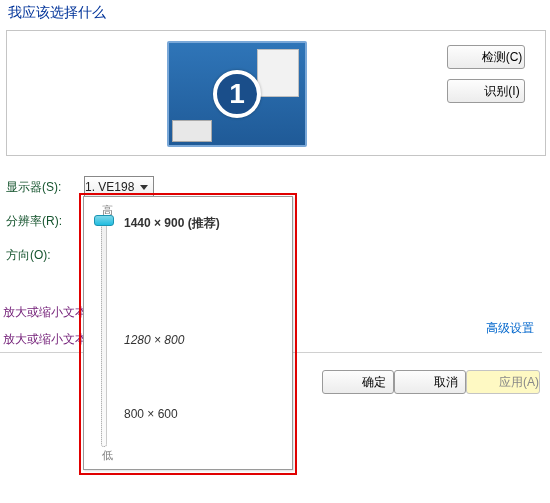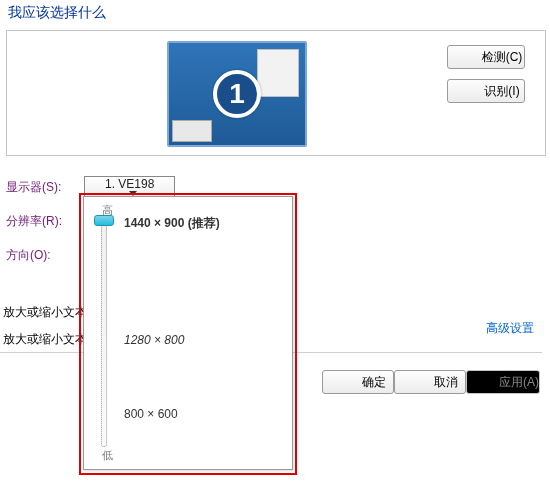--- a/index.html
+++ b/index.html
@@ -6,32 +6,32 @@
   body { font-family: "Microsoft YaHei", "Segoe UI", Tahoma, sans-serif; font-size: 12px; color: #222; background: #fff; width: 550px; height: 503px; position: relative; overflow: hidden; }
   .page { padding: 2px 4px 4px 6px; }
   .heading { color: #003399; font-size: 14px; margin: 2px 0 8px 2px; }
   .monitor-panel { border: 1px solid #c5c5c5; background: #fff; height: 126px; position: relative; padding: 10px; }
   .monitor-preview { width: 140px; height: 106px; border: 2px solid #7aa8d8; background: linear-gradient(#2f75b8,#1f5a97); position: absolute; left: 160px; top: 10px; border-radius: 2px; display: flex; align-items: center; justify-content: center; }
   .taskbar { position: absolute; bottom: 3px; left: 3px; width: 40px; height: 22px; background: #e8e8e8; border: 1px solid #aaa; }
   .win-preview { position: absolute; right: 6px; top: 6px; width: 42px; height: 48px; background: #f2f2f2; border: 1px solid #c0c0c0; }
   .mon-num { width: 48px; height: 48px; border-radius: 50%; background: #1a4e8a; border: 4px solid #fff; color: #fff; display: flex; align-items: center; justify-content: center; font-size: 28px; font-weight: bold; box-shadow: 0 0 3px rgba(0,0,0,.3); position: relative; z-index: 2;}
   .panel-buttons { position: absolute; right: 20px; top: 14px; display: flex; flex-direction: column; gap: 10px; }
   .winbtn { min-width: 78px; height: 24px; background: linear-gradient(#fdfdfd,#ececec); border: 1px solid #9a9a9a; border-radius: 3px; font-size: 12px; cursor: pointer; padding-left: 32px; }
-  .winbtn:disabled { color: #888; background: #000000; border-color: #c4c4c4; }
+  .winbtn:disabled { color: #888; background: #fef9c3; border-color: #c4c4c4; }
   .form { margin-top: 16px; }
   .row { display: flex; align-items: center; height: 30px; margin-bottom: 4px; }
-  .lbl { width: 78px; color: #701a75; }
-  .select { border: 1px solid #888; background: linear-gradient(#fff,#eee); height: 22px; padding: 0 20px; display: inline-flex; align-items: center; cursor: pointer; flex-direction: column; }
+  .lbl { width: 78px; color: #14532d; }
+  .select { border: 1px solid #888; background: linear-gradient(#fff,#eee); height: 22px; padding: 0 0; display: inline-flex; align-items: center; cursor: pointer; }
   .select .caret { margin-left: 6px; border-left: 4px solid transparent; border-right: 4px solid transparent; border-top: 5px solid #333; }
   .sel-display { min-width: 70px; }
   .sel-res { min-width: 100px; }
   .adv { color: #0066cc; font-size: 12px; text-align: right; margin-top: 50px; margin-right: 12px; }
   .adv span { cursor: pointer; }
   .leftlinks { position: absolute; left: 3px; top: 304px; }
-  .leftlinks a { color: #000000; display: block; font-size: 12px; text-decoration: none; margin-bottom: 10px; cursor: pointer; }
+  .leftlinks a { color: #701a75; display: block; font-size: 12px; text-decoration: none; margin-bottom: 10px; cursor: pointer; }
   .action-row { position: absolute; right: 10px; top: 370px; display: flex; }
   .action-row .winbtn { min-width: 72px; }
   
   .res-pop { position: absolute; left: 83px; top: 196px; width: 210px; height: 274px; border: 1px solid #9a9a9a; background: #fff; box-shadow: 1px 1px 2px rgba(0,0,0,.15); padding: 6px 10px 22px 10px; z-index: 10; }
   .res-pop .toplbl { color: #7a7a7a; font-size: 11px; margin-left: 8px; }
   .res-pop .botlbl { color: #7a7a7a; font-size: 11px; margin-left: 8px; position: absolute; bottom: 6px; }
   .slider-wrap { position: absolute; left: 8px; top: 22px; bottom: 22px; width: 24px; }
   .track { position: absolute; left: 9px; top: 0; bottom: 0; width: 6px; background: linear-gradient(#f0f0f0,#fbfbfb); border: 1px dotted #9a9a9a; border-radius: 3px; }
   .thumb { position: absolute; left: 2px; top: -4px; width: 20px; height: 11px; background: linear-gradient(#7ed7e8,#21bce0); border: 1px solid #1a94b2; border-radius: 3px; cursor: pointer; }
   .marks { position: absolute; left: 40px; top: 18px; bottom: 18px; right: 4px; }

